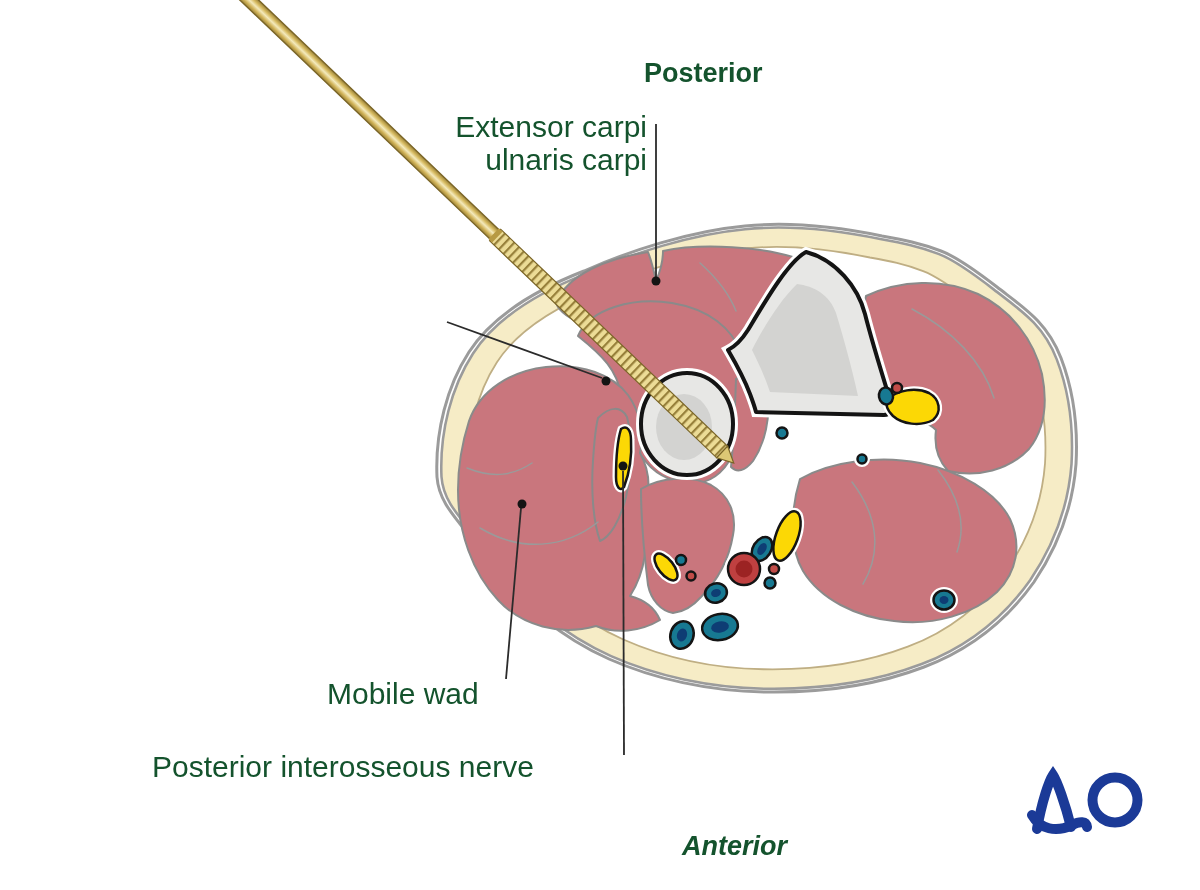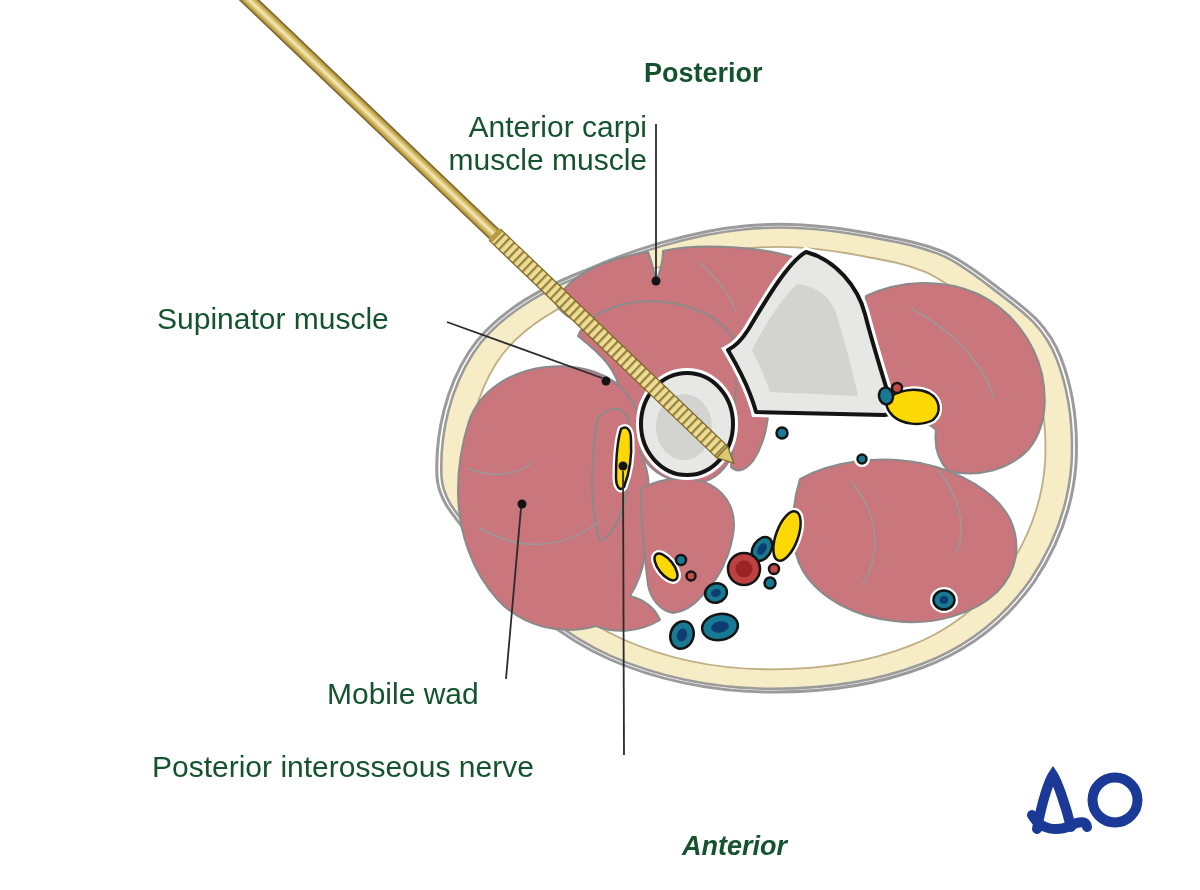--- a/index.html
+++ b/index.html
@@ -168,25 +168,24 @@
       <circle cx="656" cy="281" r="4.5"></circle>
       <circle cx="606" cy="381" r="4.5"></circle>
       <circle cx="522" cy="504" r="4.5"></circle>
       <circle cx="623" cy="466" r="4.5"></circle>
     </g>
   </svg>
 
   <div class="lbl bold" style="left:644px;top:57px;">Posterior</div>
 
   <div class="lbl right" style="left:355px;top:110px;width:292px;">
-    <div>Anterior carpi</div>
-    <div>muscle muscle</div>
+    <div>Extensor carpi</div>
+    <div>ulnaris carpi</div>
   </div>
 
-  <div class="lbl" style="left:157px;top:302px;">Supinator muscle</div>
 
   <div class="lbl" style="left:327px;top:677px;">Mobile wad</div>
 
   <div class="lbl" style="left:152px;top:750px;">Posterior interosseous nerve</div>
 
   <div class="lbl bold" style="left:682px;top:830px;font-style:italic;">Anterior</div>
 
   <div class="logo-box" role="img" aria-label="AO">
     <svg width="118" height="76" viewBox="0 0 118 76">
       <g fill="none" stroke="#1b3a97" stroke-width="10" stroke-linecap="round">

